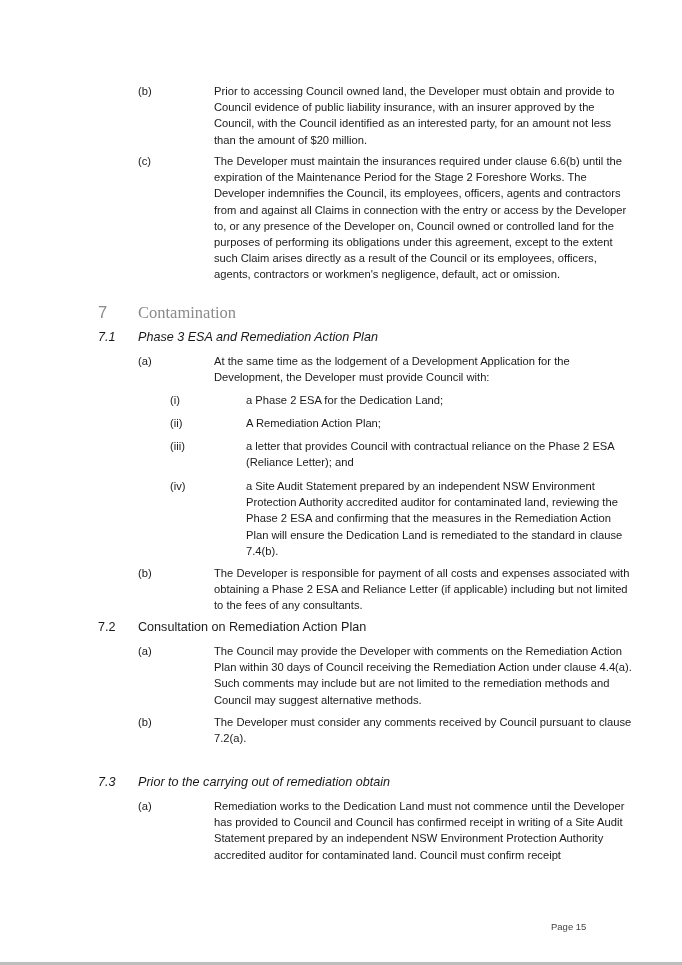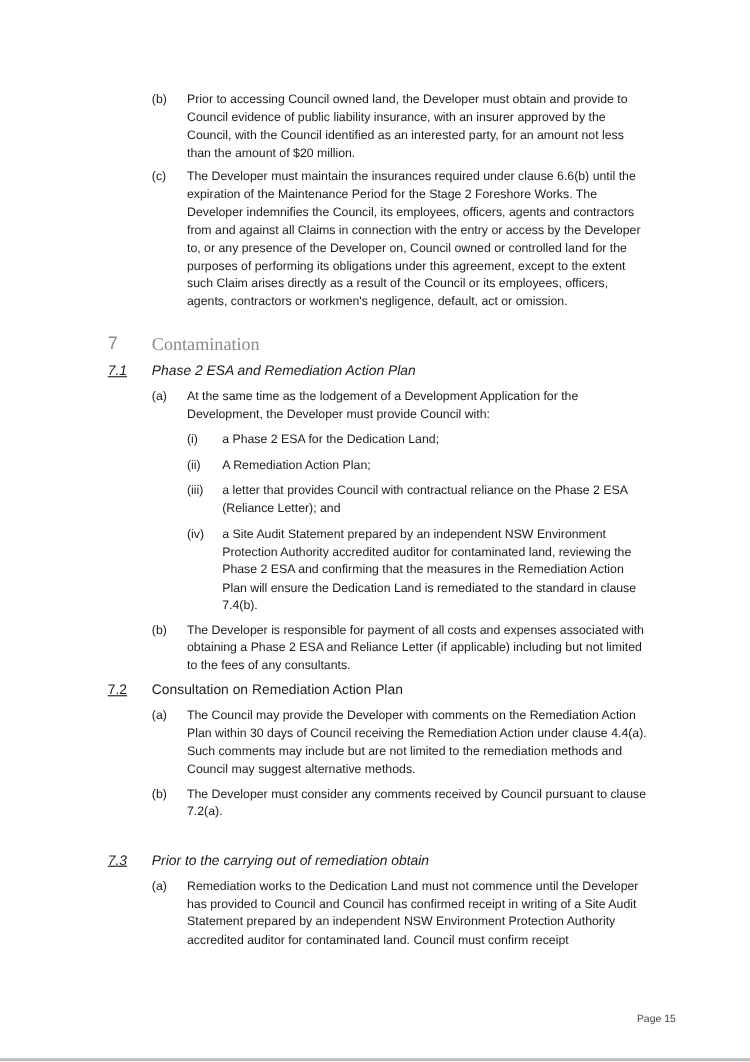--- a/index.html
+++ b/index.html
@@ -6,37 +6,37 @@
   body {
     width: 682px; height: 965px; position: relative; overflow: hidden;
     font-family: "Liberation Sans", sans-serif;
     color: #1a1a1a;
   }
   .page { position: absolute; left: 0; top: 0; width: 682px; height: 962px; background: #fff; }
   .bottom-rule { position: absolute; left: 0; top: 962px; width: 682px; height: 3px; background: #bdbdbd; }
 
   .para { position: absolute; font-size: 11.2px; line-height: 16.2px; }
   .para .lbl { position: absolute; left: 0; top: 0; }
-  .para .txt { position: absolute; top: 0; }
+  .para .txt { position: absolute; top: 0; margin-left: 44px; }
 
   .lvl1 { left: 138px; width: 450px; }
   .lvl1 .txt { left: 32px; width: 418px; }
   .lvl2 { left: 170px; width: 418px; }
   .lvl2 .txt { left: 32px; width: 390px; }
 
   .h1 { position: absolute; left: 98px; top: 303px; font-size: 16.5px; color: #8a8a8a; }
   .h1 .num { position: absolute; left: 0; }
   .h1 .ttl { position: absolute; left: 40px; white-space: nowrap; font-family: Liberation Serif, serif; }
 
   .h2 { position: absolute; left: 98px; font-size: 12.6px; white-space: nowrap; }
-  .h2 .num { position: absolute; left: 0; text-decoration: underline; }
+  .h2 .num { position: absolute; left: 0; }
   .h2 .ttl { position: absolute; left: 40px; }
   .h2.italic { font-style: italic; }
 
-  .page-num { position: absolute; left: 551px; top: 921px; font-size: 9.5px; color: #444; margin-left: 28px; }
+  .page-num { position: absolute; left: 551px; top: 921px; font-size: 9.5px; color: #444; }
   b { font-weight: normal; }
 </style>
 </head>
 <body>
 
 <div class="page">
 
   <div class="para lvl1" style="top:83px;">
     <span class="lbl">(b)</span>
     <span class="txt">Prior to accessing Council owned land, the Developer must obtain and provide to Council evidence of public liability insurance, with an insurer approved by the Council, with the Council identified as an interested party, for an amount not less than the amount of $20 million.</span>
@@ -47,21 +47,21 @@
     <span class="txt">The Developer must maintain the insurances required under clause 6.6(b) until the expiration of the Maintenance Period for the Stage 2 Foreshore Works. The Developer indemnifies the Council, its employees, officers, agents and contractors from and against all Claims in connection with the entry or access by the Developer to, or any presence of the Developer on, Council owned or controlled land for the purposes of performing its obligations under this agreement, except to the extent such Claim arises directly as a result of the Council or its employees, officers, agents, contractors or workmen's negligence, default, act or omission.</span>
   </div>
 
   <div class="h1">
     <span class="num">7</span>
     <span class="ttl">Contamination</span>
   </div>
 
   <div class="h2 italic" style="top:330px;">
     <span class="num">7.1</span>
-    <span class="ttl">Phase 2 ESA and Remediation Action Plan</span>
+    <span class="ttl">Phase 3 ESA and Remediation Action Plan</span>
   </div>
 
   <div class="para lvl1" style="top:353px;">
     <span class="lbl">(a)</span>
     <span class="txt">At the same time as the lodgement of a Development Application for the Development, the Developer must provide Council with:</span>
   </div>
 
   <div class="para lvl2" style="top:392px;">
     <span class="lbl">(i)</span>
     <span class="txt">a Phase 2 ESA for the Dedication Land;</span>

